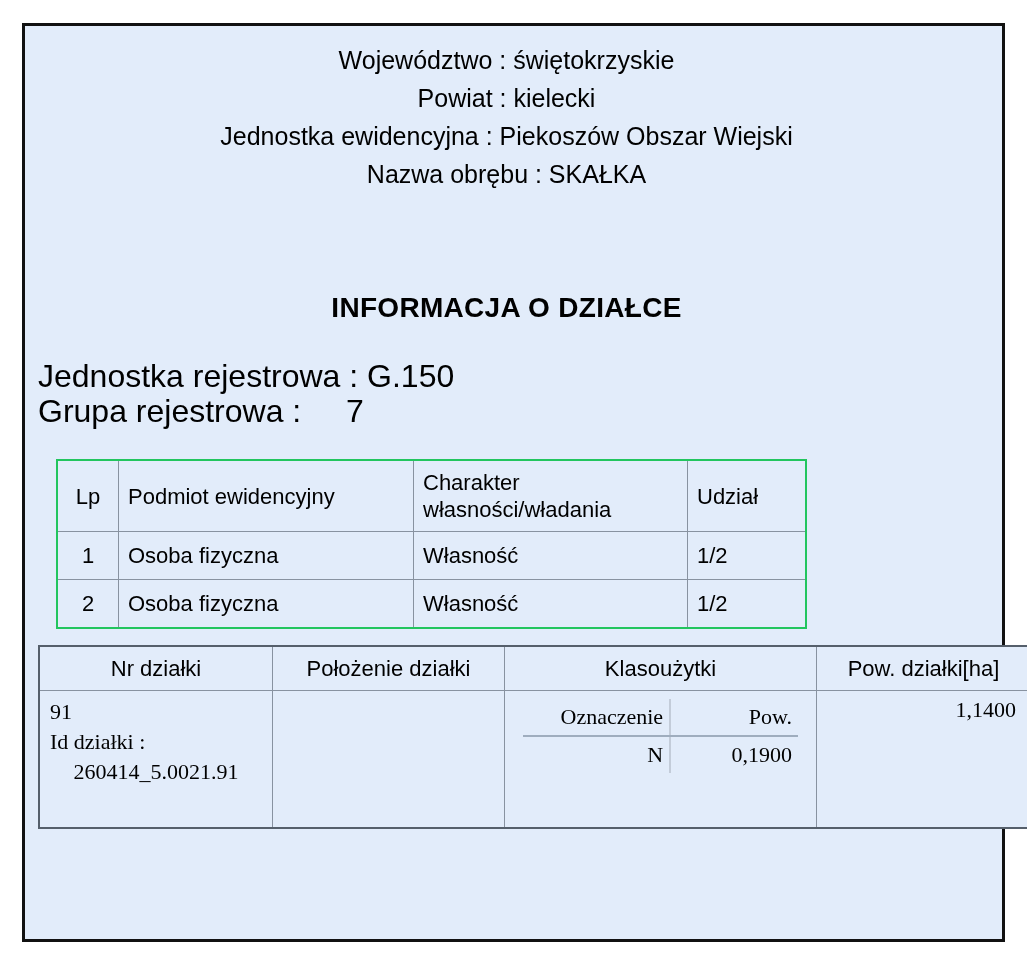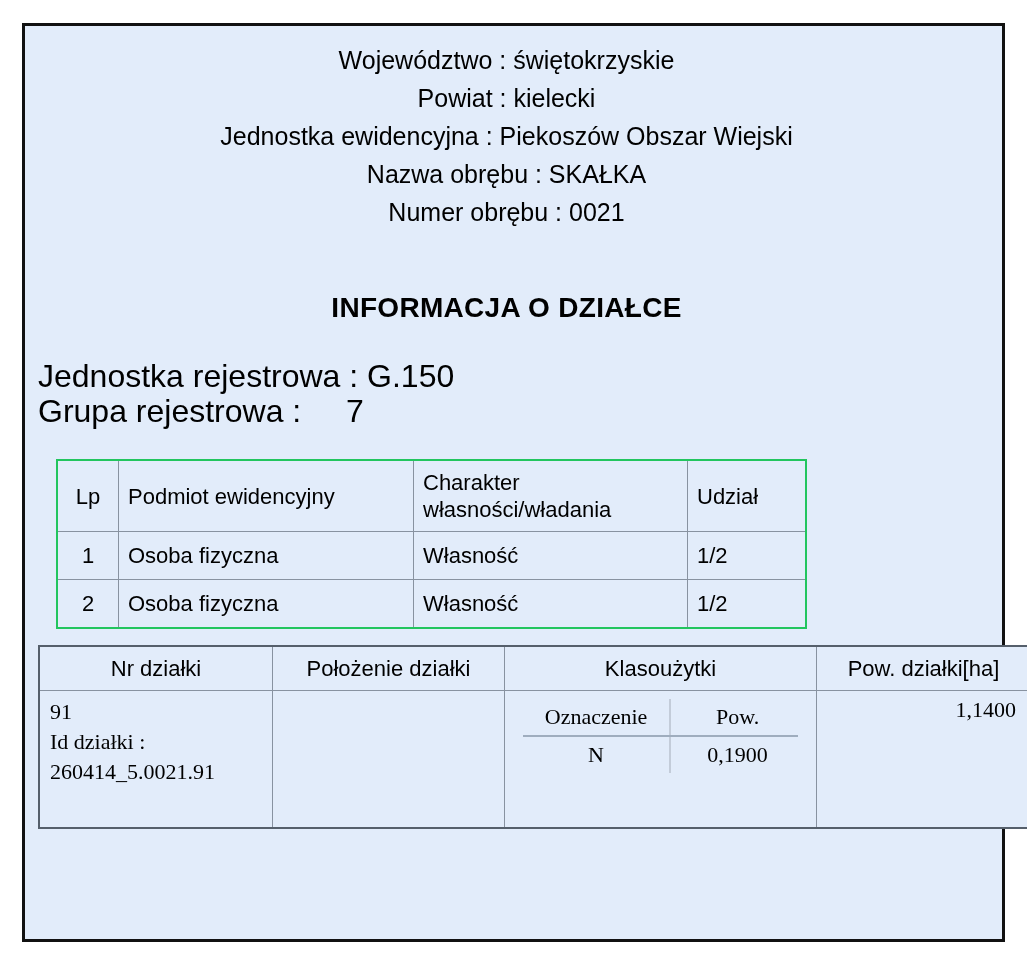--- a/index.html
+++ b/index.html
@@ -179,33 +179,34 @@
   }
 
   .parcel-number {
     line-height: 30px;
   }
   .parcel-id-label {
     line-height: 30px;
   }
   .parcel-id-value {
     line-height: 30px;
+    text-align: center;
   }
 
   
   .class-table {
     width: 100%;
     table-layout: fixed;
     border-collapse: collapse;
   }
   .class-table th,
   .class-table td {
     font-size: 22px;
     font-weight: normal;
-    text-align: center;
+    text-align: right;
     padding: 2px 6px;
     height: 32px;
     border: 0;
     border-bottom: 2px solid #9fadbe;
   }
   .class-table tr:last-child th,
   .class-table tr:last-child td {
     border-bottom: 0;
   }
   .class-table .cl-name {
@@ -230,21 +231,20 @@
 <body>
 
 <div class="page">
   <div class="page-inner">
 
     <div class="header-block">
       <div class="header-line">Województwo : świętokrzyskie</div>
       <div class="header-line">Powiat : kielecki</div>
       <div class="header-line">Jednostka ewidencyjna : Piekoszów Obszar Wiejski</div>
       <div class="header-line">Nazwa obrębu : SKAŁKA</div>
-      <div class="header-line">Numer obrębu : 0021</div>
     </div>
 
     <div class="title-block">
       <div class="doc-title">INFORMACJA O DZIAŁCE</div>
     </div>
 
     <div class="registry">
       <div class="registry-line">
         <span>Jednostka rejestrowa :</span>
         <span class="reg-value">G.150</span>

